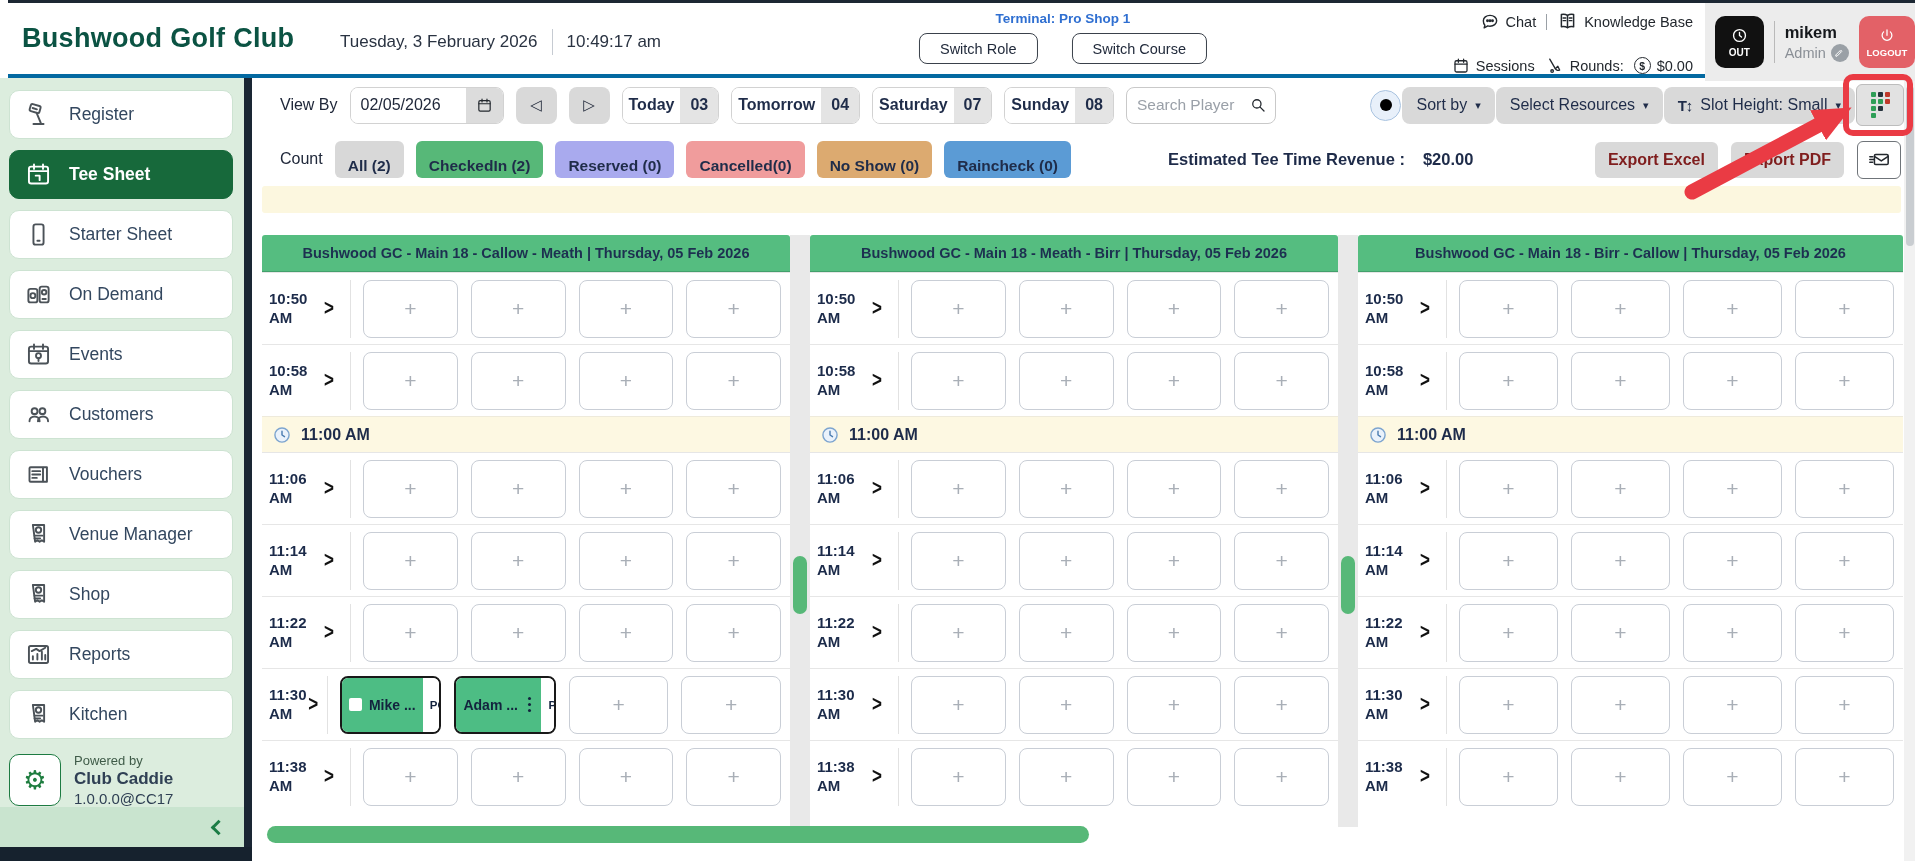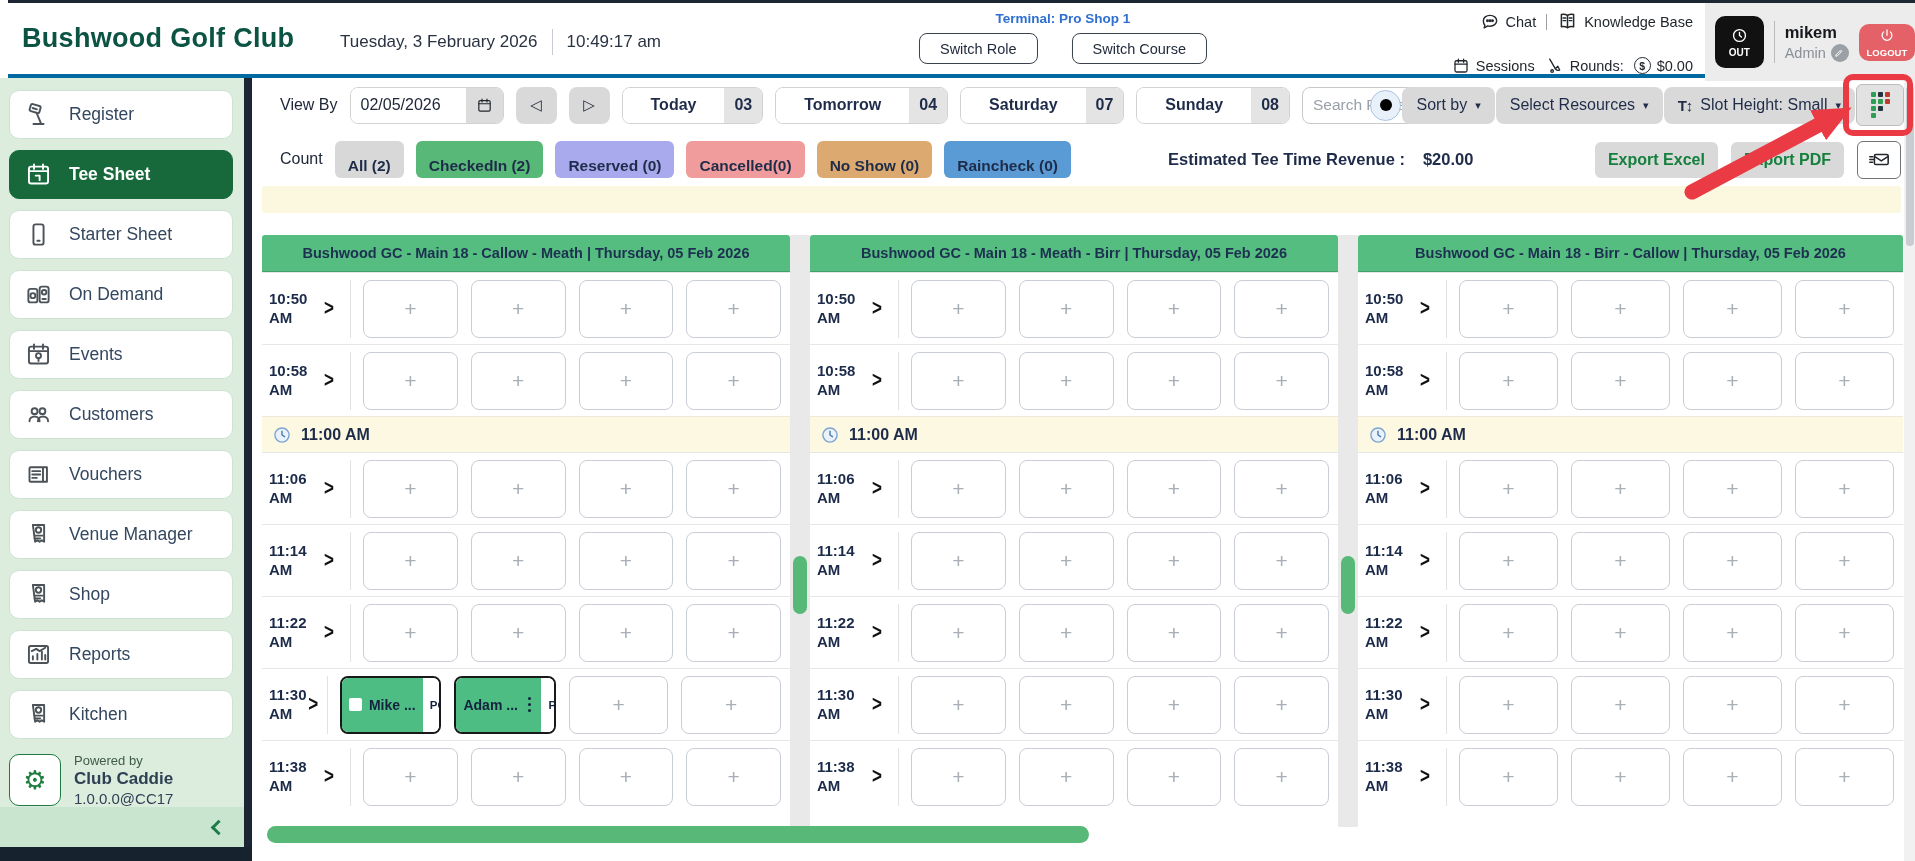--- a/index.html
+++ b/index.html
@@ -23,21 +23,21 @@
   .ic { display:inline-flex; }
   .ic svg, .nav-icon svg { fill:none; stroke:currentColor; stroke-width:1.7; stroke-linecap:round; stroke-linejoin:round; }
   .dollar-badge { width:17px; height:17px; border:1.6px solid #23282e; border-radius:50%; display:inline-flex; align-items:center; justify-content:center; font-size:10.5px; font-weight:700; }
   .user-panel { position:absolute; right:0; top:0; width:218px; height:78px; background:#ececec; display:flex; align-items:center; gap:10px; padding:0 8px 0 10px; }
   .out-btn { width:52px; height:52px; background:#111; border:none; border-radius:10px; color:#fff; display:flex; flex-direction:column; align-items:center; justify-content:center; gap:2px; font-size:10px; font-weight:700; font-family:inherit; cursor:pointer; }
   .user-sep { width:1px; height:42px; background:#b9b9b9; }
   .user-meta { display:flex; flex-direction:column; gap:2px; }
   .user-name { font-size:16.5px; font-weight:700; color:#15181c; }
   .user-role { font-size:14.5px; color:#8a8f96; display:flex; align-items:center; gap:5px; }
   .edit-circle { width:18px; height:18px; background:#9aa0a6; border-radius:50%; display:inline-flex; align-items:center; justify-content:center; cursor:pointer; }
-  .logout-btn { width:60px; height:37px; background:#e36167; border:none; border-radius:10px; color:#fff; display:flex; flex-direction:column; align-items:center; justify-content:center; gap:2px; font-size:9.5px; font-weight:700; font-family:inherit; cursor:pointer; margin-left:auto; }
+  .logout-btn { width:60px; height:52px; background:#e36167; border:none; border-radius:10px; color:#fff; display:flex; flex-direction:column; align-items:center; justify-content:center; gap:2px; font-size:9.5px; font-weight:700; font-family:inherit; cursor:pointer; margin-left:auto; }
 
   
   .sidebar { position:absolute; left:0; top:78px; width:244px; height:769px; background:#dcedde; z-index:4; }
   .sidebar-dark-edge { position:absolute; left:244px; top:78px; width:8px; height:783px; background:#1a2634; z-index:4; }
   .sidebar-bottom-dark { position:absolute; left:0; top:847px; width:252px; height:14px; background:#16222e; z-index:4; }
   .nav-list { padding:12px 11px 0 9px; display:flex; flex-direction:column; gap:11px; }
   .nav-item { height:49px; background:#fff; border:1px solid #cde3d2; border-radius:10px; display:flex; align-items:center; gap:17px; padding-left:15px; cursor:pointer; color:#4b5258; }
   .nav-item .nav-label { font-size:17.5px; color:#33475f; font-weight:500; }
   .nav-item.active { background:#17693b; border-color:#17693b; color:#fff; }
   .nav-item.active .nav-label { color:#fff; font-weight:600; }
@@ -53,40 +53,40 @@
 
   
   .main { position:absolute; left:252px; top:78px; width:1663px; height:783px; background:#fff; }
   .toolbar1 { position:absolute; left:28px; top:7px; height:40px; display:flex; align-items:center; gap:12px; }
   .tb-label { font-size:16px; color:#20283a; }
   .date-input-wrap { display:flex; height:37px; border:1px solid #d2d2d2; border-radius:8px; overflow:hidden; background:#fff; }
   .date-input { border:none; outline:none; width:115px; padding:0 10px; font-size:16px; color:#20283a; font-family:inherit; }
   .cal-btn { width:37px; background:#dcdcdc; border:none; display:flex; align-items:center; justify-content:center; cursor:pointer; color:#23282e; }
   .nav-arrow { width:41px; height:37px; background:#d9d9d9; border:none; border-radius:8px; font-size:15px; color:#20283a; cursor:pointer; font-family:inherit; }
   .day-btn { display:flex; height:37px; border:1px solid #d2d2d2; border-radius:8px; overflow:hidden; background:#fff; cursor:pointer; padding:0; font-family:inherit; }
-  .day-label { display:flex; align-items:center; padding:0 28px; font-size:16px; font-weight:600; color:#1f2c49; background:#fff; }
+  .day-label { display:flex; align-items:center; padding:0 6px; font-size:16px; font-weight:600; color:#1f2c49; background:#fff; }
   .day-num { display:flex; align-items:center; padding:0 10px; font-size:16px; font-weight:700; color:#1f2c49; background:#e4e4e4; }
   .search-wrap { display:flex; align-items:center; height:37px; width:150px; border:1px solid #c9c9c9; border-radius:8px; background:#fff; padding:0 8px 0 10px; }
   .search-input { border:none; outline:none; flex:1; min-width:0; font-size:15.5px; color:#20283a; font-family:inherit; }
   .search-input::placeholder { color:#9aa0a8; }
   .toolbar1-right { position:absolute; right:11px; top:7px; height:40px; display:flex; align-items:center; gap:1px; }
   .clock-circle { width:31px; height:31px; border-radius:50%; background:#e8f0fa; border:1.5px solid #a9c3e0; display:flex; align-items:center; justify-content:center; color:#4a7cb0; cursor:pointer; }
   .gray-btn { height:37px; background:#d9d9d9; border:none; border-radius:8px; padding:0 14px; font-size:16px; color:#1f2c49; font-family:inherit; display:flex; align-items:center; gap:8px; cursor:pointer; }
   .caret { font-size:11px; }
   .th-prefix { font-size:15px; font-weight:600; letter-spacing:-1px; }
   .gridview-btn { width:48px; height:42px; background:#e2e2e2; border:1px solid #bdbdbd; border-radius:6px; display:flex; align-items:center; justify-content:center; cursor:pointer; }
   .grid-icon { display:grid; grid-template-columns:repeat(3,5px); grid-auto-rows:5px; gap:2px; }
   .gi { border-radius:1px; }
   .gi.g { background:#2e9e57; } .gi.d { background:#26323c; } .gi.r { background:#c0392b; } .gi.e { background:transparent; }
 
   .toolbar2 { position:absolute; left:28px; top:63px; height:36px; display:flex; align-items:center; gap:12px; }
   .count-badge { height:37px; border:none; border-radius:6px; padding:16px 13px; font-size:15.5px; font-weight:600; color:#1f2c49; font-family:inherit; cursor:pointer; }
   .revenue { position:absolute; left:916px; top:63px; height:36px; display:flex; align-items:center; gap:18px; font-size:16.5px; font-weight:700; color:#1e2b49; }
   .toolbar2-right { position:absolute; right:14px; top:63px; height:38px; display:flex; align-items:center; gap:13px; }
-  .export-btn { height:36px; background:#d9d9d9; border:none; border-radius:6px; padding:0 13px; font-size:16px; font-weight:600; color:#15803d; font-family:inherit; cursor:pointer; }
+  .export-btn { height:36px; background:#d9d9d9; border:none; border-radius:6px; padding:0 13px; font-size:16px; font-weight:600; color:#7f1d1d; font-family:inherit; cursor:pointer; }
   .mail-btn { width:44px; height:38px; background:#fff; border:1.5px solid #6f7479; border-radius:6px; display:flex; align-items:center; justify-content:center; color:#23282e; cursor:pointer; }
 
   .yellow-band { position:absolute; left:10px; right:14px; top:108px; height:27px; background:#fcf7df; border-radius:3px; }
 
   
   .sheet { position:absolute; left:10px; right:12px; top:157px; height:592px; display:flex; }
   .course-col { width:528px; background:#fff; display:flex; flex-direction:column; }
   .course-col.grow { width:auto; flex:1; min-width:0; }
   .course-header { height:37px; background:#55bd80; border-bottom:1px solid #43a06c; border-radius:3px 3px 0 0;
     display:flex; align-items:center; justify-content:center; font-size:14.5px; font-weight:700; color:#1d3050; white-space:nowrap; overflow:hidden; }

